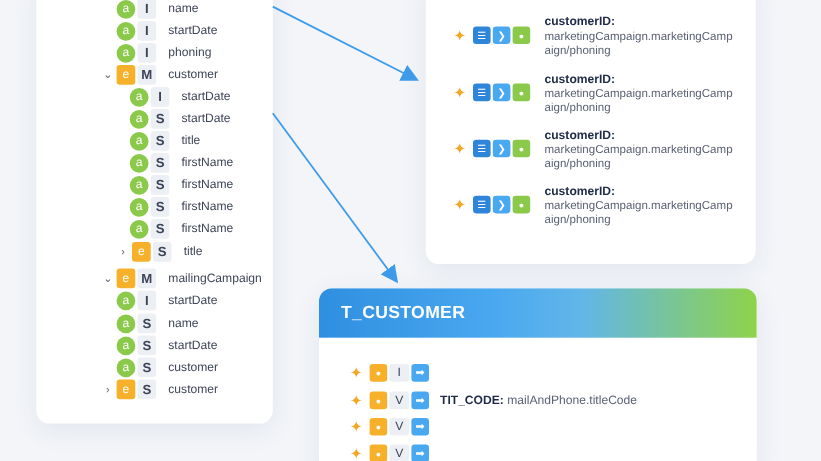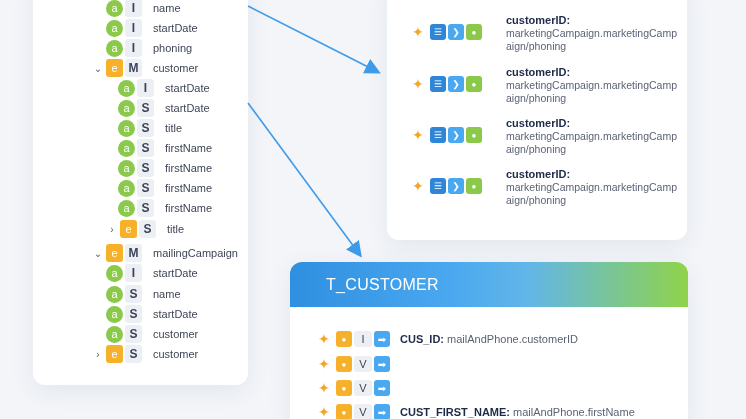--- a/index.html
+++ b/index.html
@@ -20,22 +20,22 @@
     box-shadow: 0 6px 24px rgba(40,60,100,0.08);
   }
   .panel-table {
     position: absolute; left: 290px; top: 262px; width: 398px; height: 170px;
     background: #ffffff; border-radius: 12px; overflow: hidden;
     box-shadow: 0 6px 24px rgba(40,60,100,0.08);
   }
   .table-header {
     height: 45px;
     background: linear-gradient(90deg, #2f8fe0 0%, #4aa8f0 40%, #62b6e8 60%, #8fd34a 100%);
-    display: flex; align-items: center; padding-left: 36px;
-    color: #fff; font-size: 16px; font-weight: 400; letter-spacing: 0.3px;
+    display: flex; align-items: center; padding-left: 20px;
+    color: #fff; font-size: 16px; font-weight: 700; letter-spacing: 0.3px;
   }
   .tree-row {
     position: absolute; height: 20px; display: flex; align-items: center;
   }
   .chev {
     width: 12px; font-size: 10px; color: #5a6275; text-align: center; margin-right: 2px;
   }
   .badge-a {
     width: 17px; height: 17px; border-radius: 50%; background: #8bc94a;
     color: #fff; font-size: 11px; display: flex; align-items: center; justify-content: center;
@@ -52,21 +52,21 @@
   .tree-label { font-size: 11px; color: #3e4556; margin-left: 11px; }
   .map-row { position: absolute; left: 412px; display: flex; align-items: flex-start; }
   .spark { color: #f5a623; font-size: 14px; width: 18px; margin-top: 10px; }
   .ico {
     width: 16px; height: 16px; border-radius: 3px; margin-right: 2px; margin-top: 10px;
     display: flex; align-items: center; justify-content: center; color: #fff; font-size: 9px;
   }
   .ico-list { background: #2f86d8; }
   .ico-next { background: #4aa8f0; }
   .ico-tool { background: #8bc94a; }
-  .map-text { margin-left: 22px; width: 172px; }
+  .map-text { margin-left: 11px; width: 172px; }
   .map-key { font-size: 11px; font-weight: 700; color: #1e2a48; line-height: 13px; }
   .map-val { font-size: 10.5px; color: #5b6274; line-height: 13px; word-break: break-all; }
   .col-row { position: absolute; left: 318px; display: flex; align-items: center; height: 18px; }
   .col-row .spark { margin-top: 0; }
   .ico-bulb { width: 16px; height: 16px; border-radius: 3px; background: #f7b02a; color: #fff; font-size: 10px; display:flex; align-items:center; justify-content:center; }
   .ico-type { width: 18px; height: 16px; border-radius: 3px; background: #eceff4; color: #3c4457; font-size: 11px; margin-left: 2px; display:flex; align-items:center; justify-content:center; }
   .ico-arrow { width: 16px; height: 16px; border-radius: 3px; background: #4aa8f0; color: #fff; font-size: 10px; margin-left: 2px; display:flex; align-items:center; justify-content:center; }
   .col-text { margin-left: 10px; font-size: 11px; color: #5b6274; white-space: nowrap; }
   .col-key { font-weight: 700; color: #1e2a48; }
   svg.arrows { position: absolute; left: 0; top: 0; width: 746px; height: 419px; pointer-events: none; }
@@ -229,34 +229,33 @@
 
 <div class="panel-table">
   <div class="table-header">T_CUSTOMER</div>
 </div>
 <div id="cols">
     <div class="col-row" style="top: 330px;">
       <span class="spark">✦</span>
       <span class="ico-bulb" style="font-size: 8px;">●</span>
       <span class="ico-type">I</span>
       <span class="ico-arrow">➡</span>
-      <span class="col-text"><span class="col-key">CUS_ID:</span> <span>mailAndPhone.customerID</span></span>
     </div>
     <div class="col-row" style="top: 355px;">
       <span class="spark">✦</span>
       <span class="ico-bulb" style="font-size: 8px;">●</span>
       <span class="ico-type">V</span>
       <span class="ico-arrow">➡</span>
+      <span class="col-text"><span class="col-key">TIT_CODE:</span> <span>mailAndPhone.titleCode</span></span>
     </div>
     <div class="col-row" style="top: 379px;">
       <span class="spark">✦</span>
       <span class="ico-bulb" style="font-size: 8px;">●</span>
       <span class="ico-type">V</span>
       <span class="ico-arrow">➡</span>
     </div>
     <div class="col-row" style="top: 403px;">
       <span class="spark">✦</span>
       <span class="ico-bulb" style="font-size: 8px;">●</span>
       <span class="ico-type">V</span>
       <span class="ico-arrow">➡</span>
-      <span class="col-text"><span class="col-key">CUST_FIRST_NAME:</span> <span>mailAndPhone.firstName</span></span>
     </div>
   </div>
 
 </body></html>

